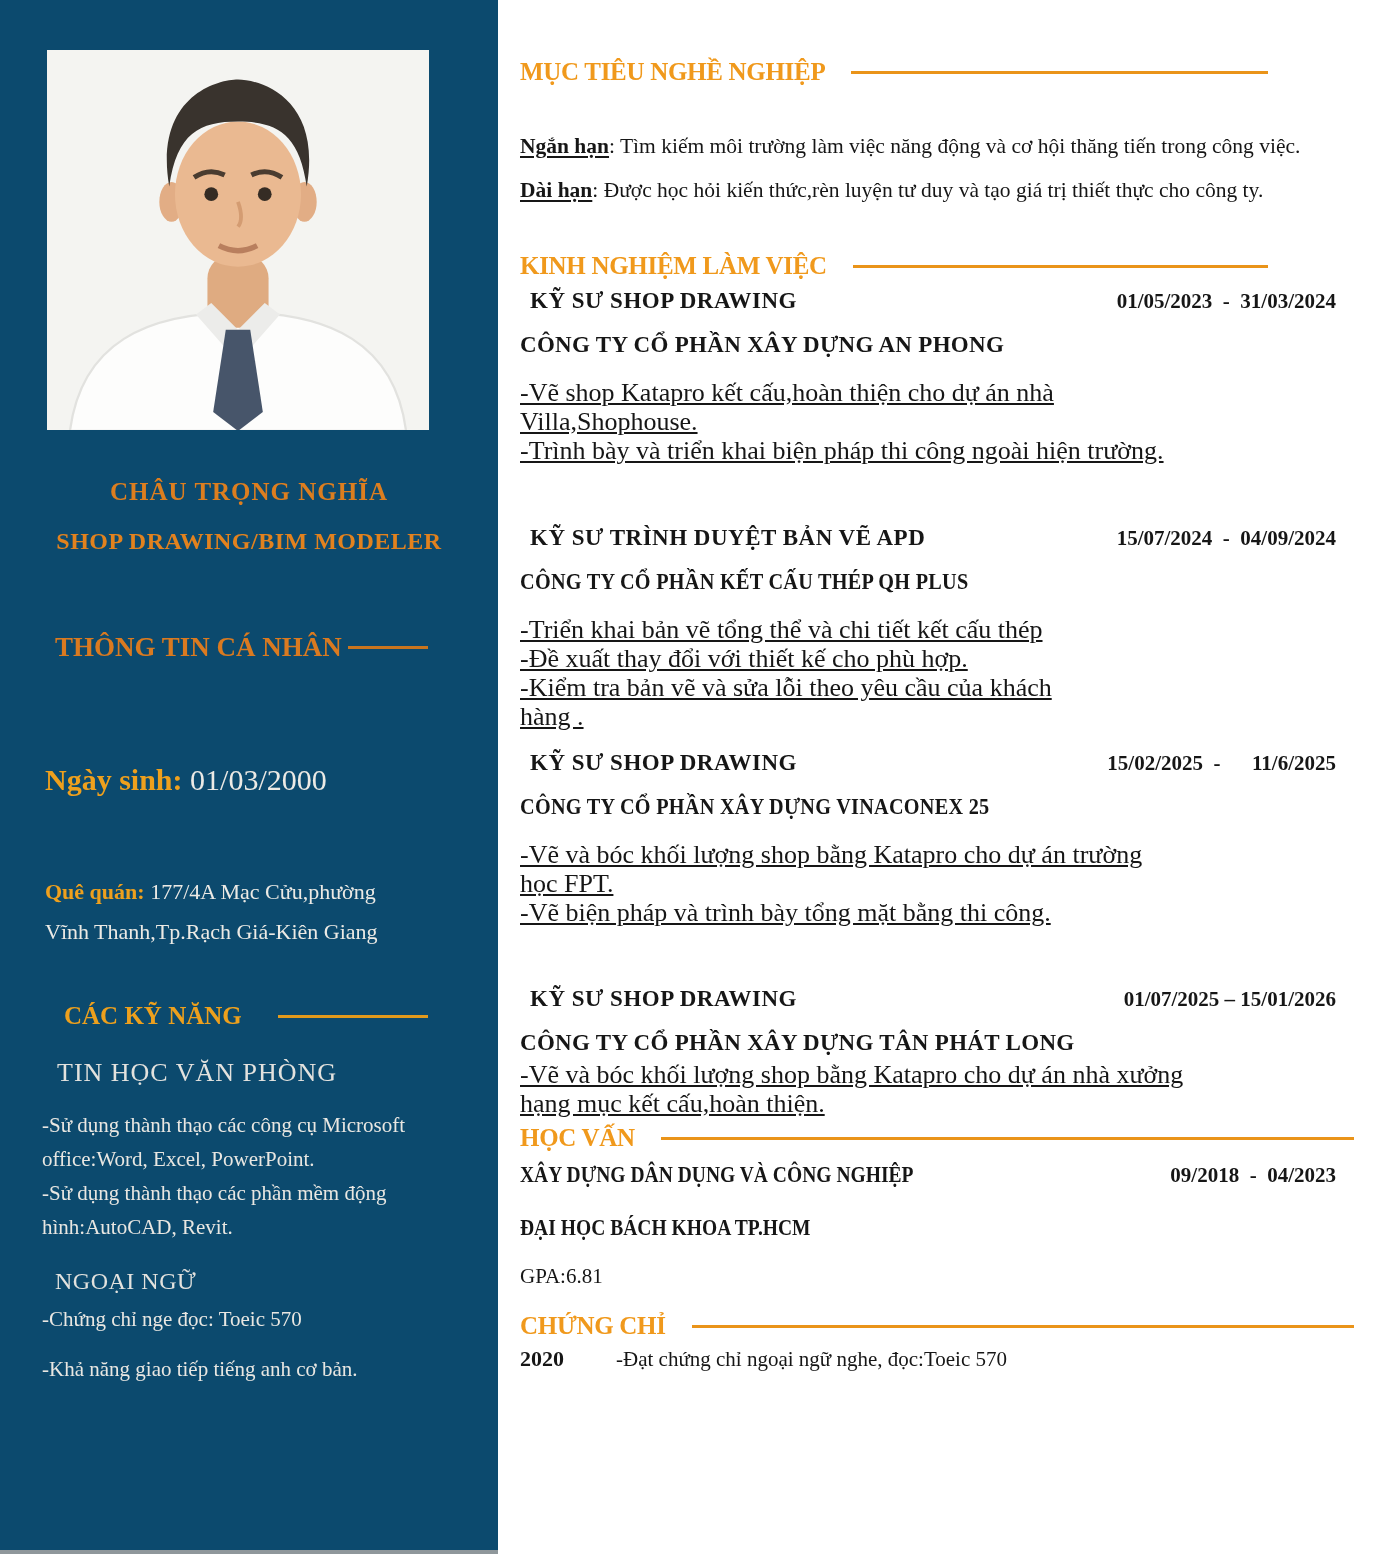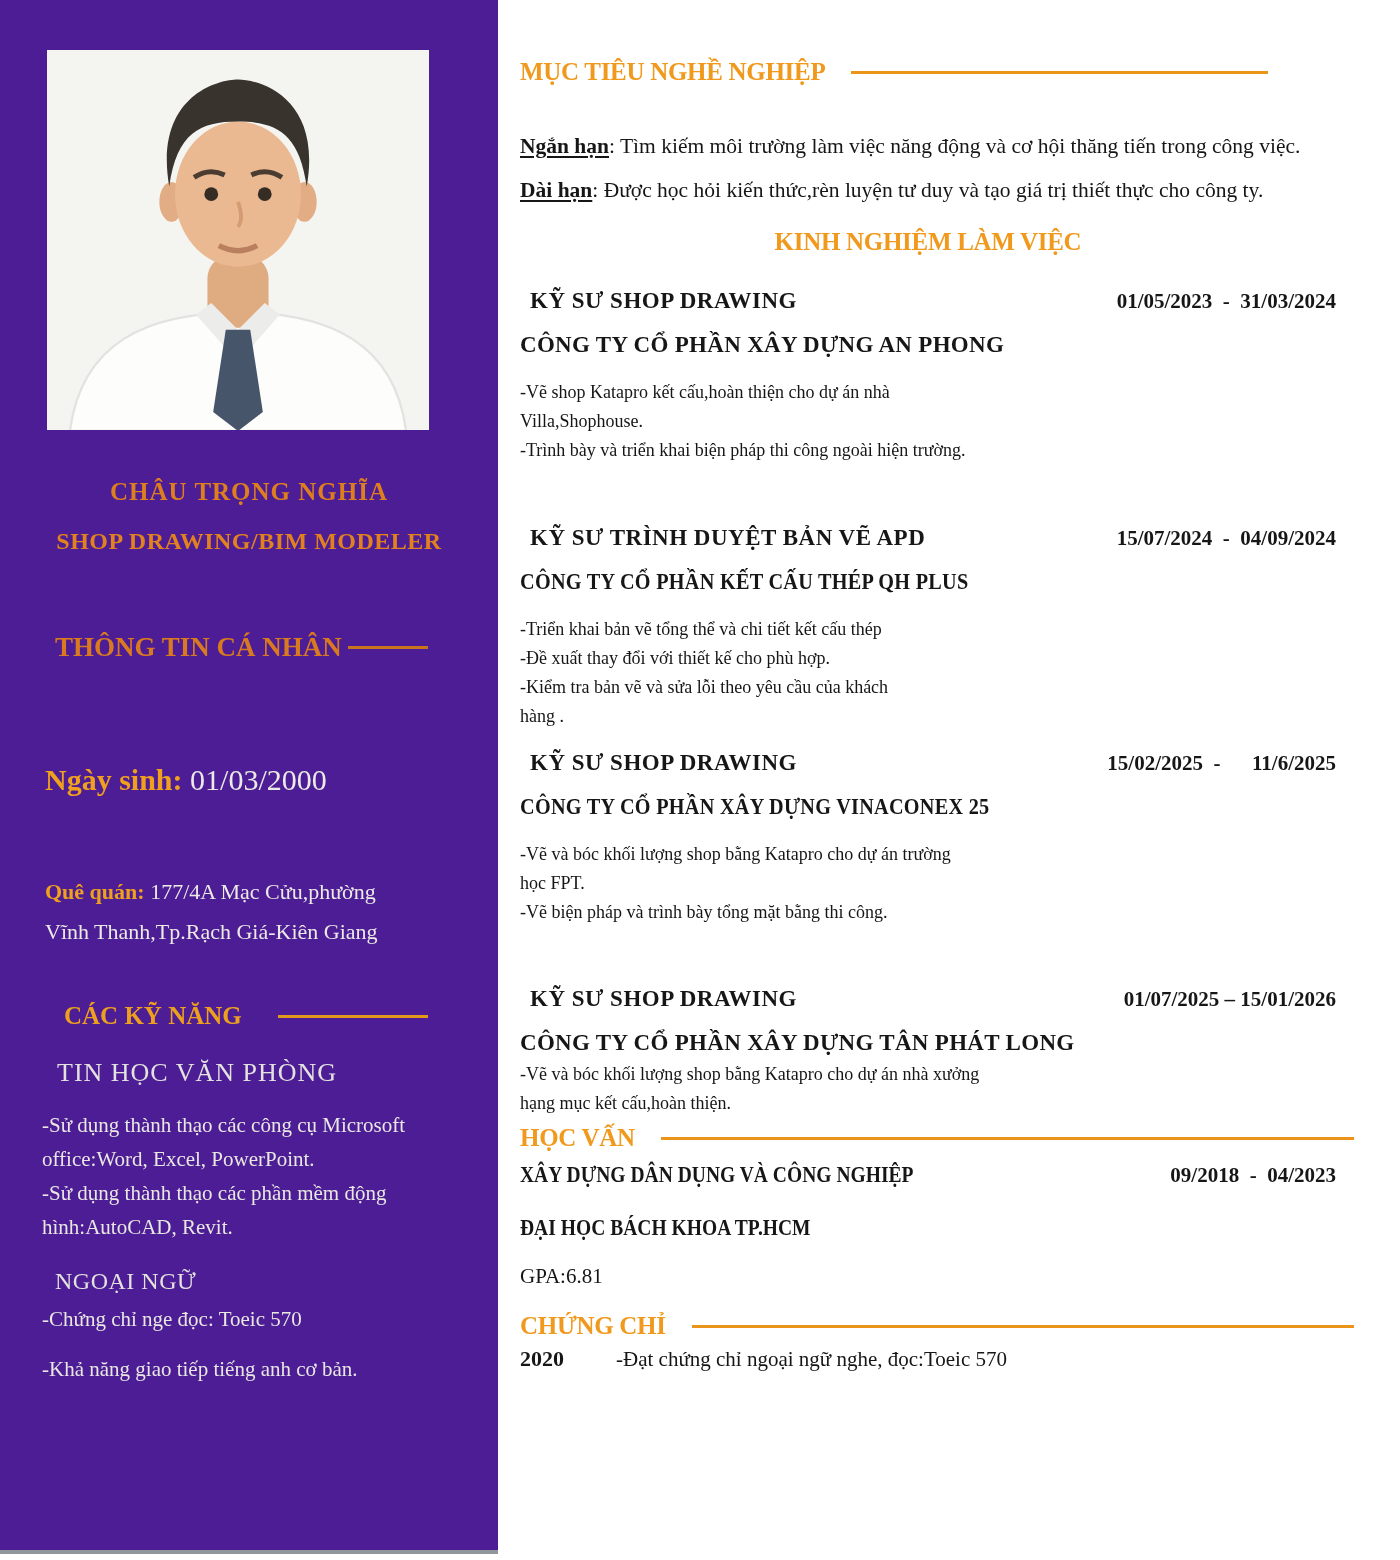--- a/index.html
+++ b/index.html
@@ -1,20 +1,20 @@
 <!DOCTYPE html>
 <html><head>
 <meta charset="utf-8">
 <style>
   html,body{margin:0;padding:0;background:#ffffff;}
   .page{position:relative;width:1400px;height:1560px;background:#ffffff;overflow:hidden;
         font-family:"Liberation Serif","DejaVu Serif",serif;color:#161616;}
 
   
-  .sidebar{position:absolute;left:0;top:0;width:498px;height:1554px;background:#4c1d95;
+  .sidebar{position:absolute;left:0;top:0;width:498px;height:1554px;background:#0c4a6e;
            border-bottom:4px solid #8f979b;box-sizing:border-box;}
   .photo{position:absolute;left:47px;top:50px;width:382px;height:380px;background:#f4f4f1;overflow:hidden;}
   .photo svg{width:100%;height:100%;display:block;}
   .side-name{position:absolute;left:0;top:478px;width:100%;text-align:center;
              font-size:25px;font-weight:bold;letter-spacing:1px;color:#dd7e1f;}
   .side-role{position:absolute;left:0;top:528px;width:100%;text-align:center;
              font-size:24px;font-weight:bold;letter-spacing:.5px;color:#e2821e;}
   .side-sec{position:absolute;display:flex;align-items:center;font-weight:bold;}
   .side-sec .rule{flex:1;height:3px;margin-left:6px;}
   .sec-personal{left:55px;top:632px;right:70px;font-size:27px;color:#da7a20;}
@@ -30,42 +30,42 @@
   .office-lines{top:1108px;}
   .lang-lines{top:1302px;}
   .lang-lines .side-line{margin-bottom:16px;}
 
   
   .main{position:absolute;left:498px;top:0;right:0;height:1560px;}
   .sec-head{position:absolute;left:22px;right:64px;display:flex;align-items:center;
             font-size:25px;font-weight:bold;color:#f0991c;letter-spacing:-0.3px;}
   .sec-head .rule{flex:1;height:3px;background:#ea9419;margin-left:26px;}
   .head-objective{top:58px;}
-  .head-experience{top:228px;flex-direction:column;}
+  .head-experience{top:252px;}
   .head-education{top:1124px;align-items:center;}
   .head-certificates{top:1312px;}
   .head-objective .rule,.head-experience .rule{margin-right:68px;}
   .head-education .rule,.head-certificates .rule{margin-right:-18px;}
 
   .obj-body{position:absolute;left:22px;right:64px;top:124px;font-size:21.5px;line-height:44px;}
   .obj-label{font-weight:bold;text-decoration:underline;text-underline-offset:3px;}
 
   .jobs{position:absolute;left:22px;right:64px;top:0;height:100%;}
   .job{position:absolute;left:0;right:0;}
   .job:nth-of-type(1){top:288px;}
   .job:nth-of-type(2){top:525px;}
   .job:nth-of-type(3){top:750px;}
   .job:nth-of-type(4){top:986px;}
   .job-head{display:flex;align-items:baseline;}
   .job-role{font-size:23px;font-weight:bold;letter-spacing:.5px;padding-left:10px;}
   .job-dates{margin-left:auto;font-size:21px;font-weight:bold;white-space:pre;}
   .job-company{margin-top:18px;font-size:23px;font-weight:bold;letter-spacing:.3px;}
   .job:nth-of-type(2) .job-company,.job:nth-of-type(3) .job-company{
       transform:scaleX(.88);transform-origin:left center;white-space:nowrap;}
-  .job-lines{margin-top:20px;font-size:18px;line-height:29px;}
+  .job-lines{margin-top:20px;font-size:26px;line-height:29px;text-decoration:underline;}
   .job:nth-of-type(4) .job-lines{margin-top:4px;}
 
   .edu-row{position:absolute;left:22px;right:64px;top:1162px;display:flex;align-items:baseline;}
   .edu-major{font-size:23px;font-weight:bold;transform:scaleX(.85);transform-origin:left center;white-space:nowrap;}
   .edu-dates{margin-left:auto;font-size:21px;font-weight:bold;white-space:pre;}
   .edu-school{position:absolute;left:22px;top:1215px;font-size:23px;font-weight:bold;
               transform:scaleX(.85);transform-origin:left center;white-space:nowrap;}
   .edu-gpa{position:absolute;left:22px;top:1264px;font-size:21px;}
 
   .cert-row{position:absolute;left:22px;right:64px;top:1346px;display:flex;align-items:baseline;}

